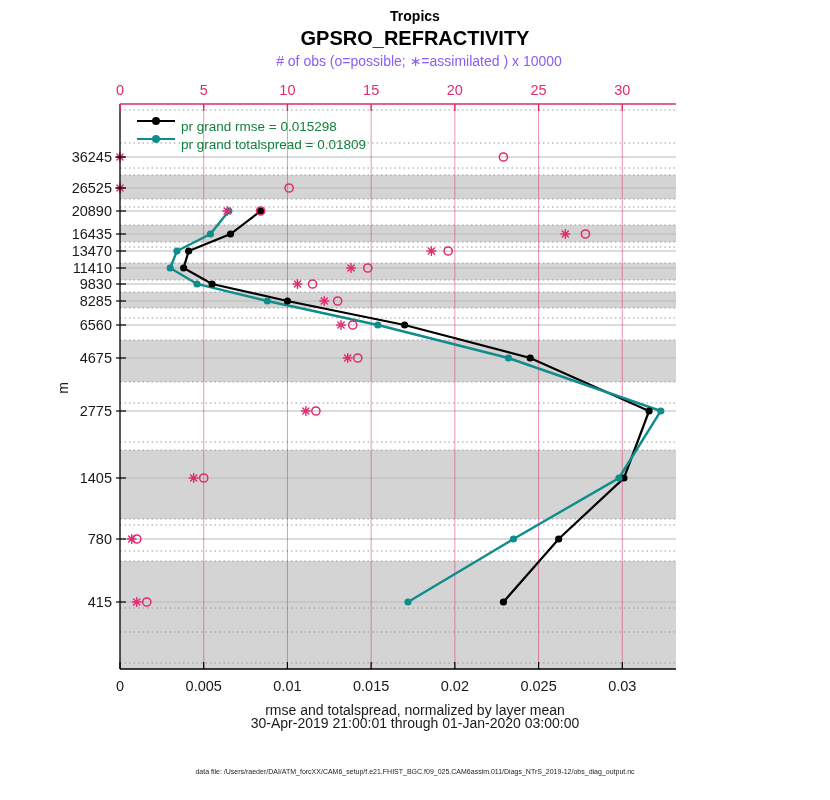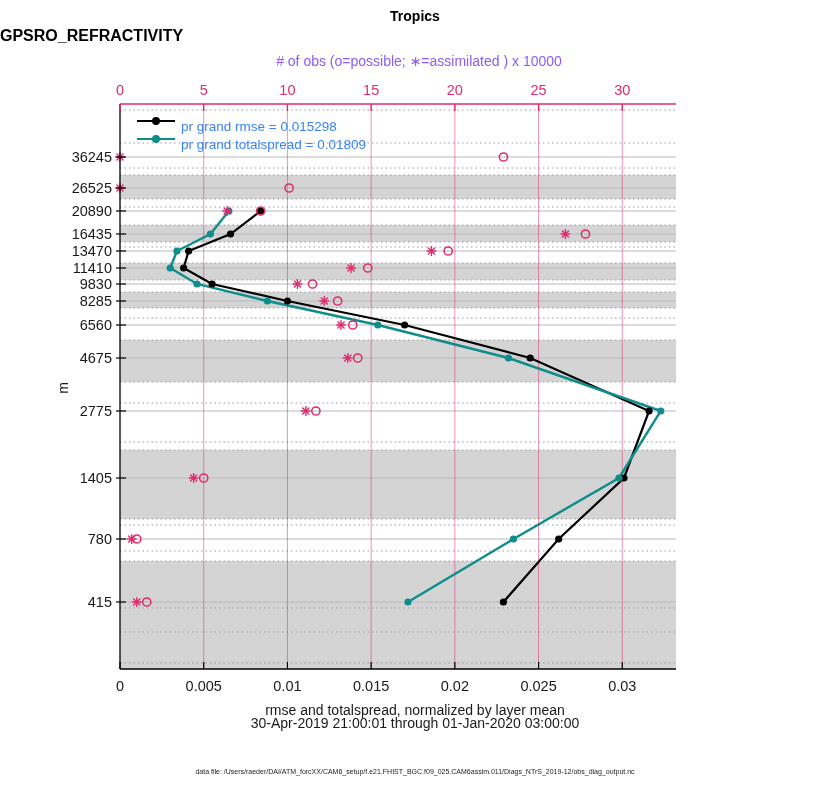--- a/index.html
+++ b/index.html
@@ -2,28 +2,28 @@
 <html><head>
 <meta charset="utf-8">
 <style>
   html,body{margin:0;padding:0;background:#fff;}
   #figure{
     position:relative;width:676px;height:800px;background:#fff;overflow:hidden;
     font-family:"Liberation Sans",sans-serif;
   }
   .ttl1{position:absolute;top:8px;left:0;width:830px;text-align:center;
         font-size:14px;font-weight:bold;color:#000;}
-  .ttl2{position:absolute;top:27px;left:0;width:830px;text-align:left;
-        font-size:16px;font-weight:bold;color:#000;}
+  .ttl2{position:absolute;top:27px;left:0;width:830px;text-align:center;
+        font-size:20px;font-weight:bold;color:#000;}
   .obslab{position:absolute;top:53px;left:4px;width:830px;text-align:center;
         font-size:14px;color:#8b5cf6;}
   #legend{position:absolute;left:136px;top:112px;}
   .lrow{display:flex;align-items:center;height:18px;}
   .lrow svg{display:block;margin-right:5px;}
-  .lrow span{font-size:13.5px;color:#3b82f6;white-space:nowrap;margin-top:11px;}
+  .lrow span{font-size:13.5px;color:#15803d;white-space:nowrap;margin-top:11px;}
   .xlab{position:absolute;top:702px;left:0;width:830px;text-align:center;
         font-size:14px;color:#1a1a1a;}
   .dater{position:absolute;top:715px;left:0;width:830px;text-align:center;
         font-size:14px;color:#1a1a1a;}
   .ylab{position:absolute;left:48px;top:380px;width:30px;text-align:center;
         font-size:14px;color:#1a1a1a;transform:rotate(-90deg);}
   .foot{position:absolute;top:768px;left:0;width:830px;text-align:center;
         font-size:7px;color:#222;}
   svg text{font-family:"Liberation Sans",sans-serif;}
 </style>

